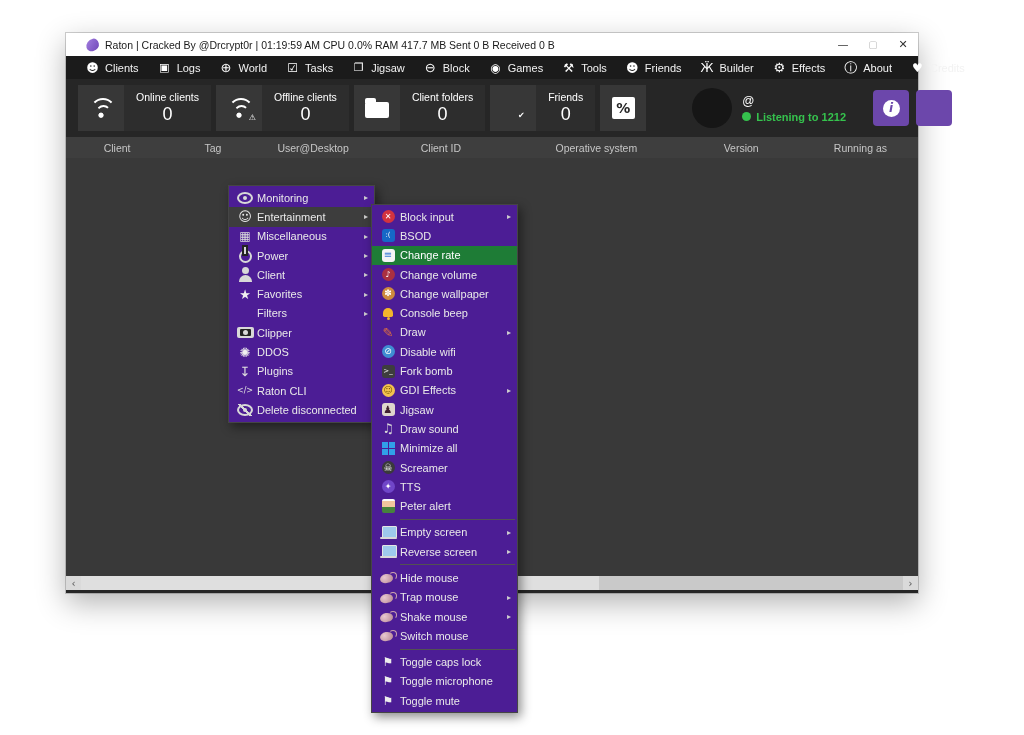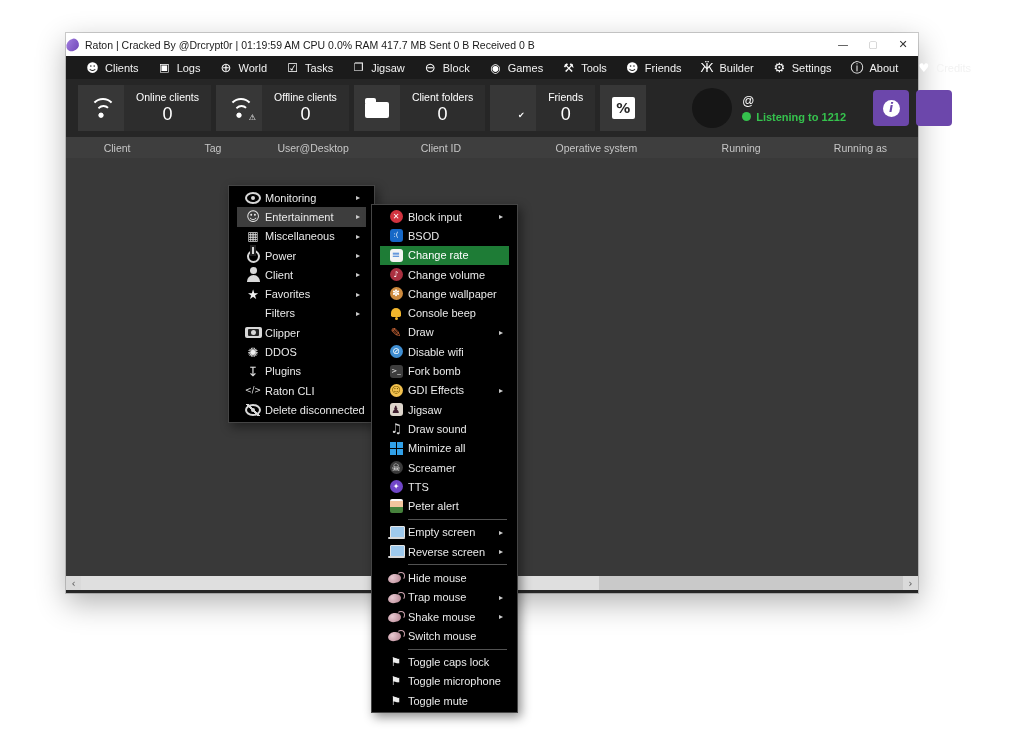--- a/index.html
+++ b/index.html
@@ -5,21 +5,21 @@
   * { margin:0; padding:0; box-sizing:border-box; }
   html,body { width:1024px; height:735px; background:#ffffff; overflow:hidden;
               font-family:"Liberation Sans", sans-serif; }
 
   
   .window { position:absolute; left:66px; top:33px; width:852px; height:560px;
             background:#393939; display:flex; flex-direction:column;
             box-shadow:0 10px 28px rgba(0,0,0,.30), 0 0 0 1px rgba(0,0,0,.18); }
 
   .titlebar { height:23px; background:#ffffff; display:flex; align-items:center;
-              padding-left:0; flex:0 0 auto; }
+              padding-left:20px; flex:0 0 auto; }
   .titlebar .title { font-size:10.5px; color:#1a1a1a; margin-left:6px; white-space:nowrap; }
   .win-controls { margin-left:auto; display:flex; height:100%; }
   .win-btn { width:30px; height:100%; display:flex; align-items:center; justify-content:center;
              font-size:11px; color:#333; font-family:"DejaVu Sans", sans-serif; }
   .win-btn.max { color:#bdbdbd; font-size:10px; }
 
   .menubar { height:23px; background:#1b1b1b; display:flex; align-items:center;
              padding:0 10px; flex:0 0 auto; }
   .mb-group { display:flex; align-items:center; }
   .mb-right { margin-left:auto; }
@@ -58,22 +58,22 @@
 
   .hscroll { height:14px; background:#c9c9c9; display:flex; flex:0 0 auto; }
   .sb-arrow { width:15px; height:100%; background:#dadada; color:#555; font-size:10px;
               display:flex; align-items:center; justify-content:center;
               font-family:"DejaVu Sans", sans-serif; }
   .sb-track { flex:1; position:relative; }
   .sb-thumb { position:absolute; left:0; top:0; height:100%; width:63%; background:#dfdfdf; }
   .bottom-strip { height:3px; background:#262626; flex:0 0 auto; }
 
   
-  .ctx { position:absolute; background:#000000; border:1px solid #454545;
-         box-shadow:3px 4px 10px rgba(0,0,0,.45); padding:2px 8px; z-index:10; }
+  .ctx { position:absolute; background:#4c1d95; border:1px solid #454545;
+         box-shadow:3px 4px 10px rgba(0,0,0,.45); padding:2px 0; z-index:10; }
   #menu-main { left:228px; top:185px; width:147px; }
   #menu-sub  { left:371px; top:204px; width:147px; z-index:20; }
   .mi { height:19.3px; display:flex; align-items:center; padding-left:4px;
         color:#e9e9e9; font-size:11px; white-space:nowrap; }
   .mi .icbox { width:24px; display:flex; align-items:center; justify-content:center; flex:0 0 auto; }
   .mi .arrow { margin-left:auto; padding-right:6px; font-size:8px; color:#cfcfcf;
                font-family:"DejaVu Sans", sans-serif; }
   .mi.hover { background:#3d3d3d; }
   .mi.selected { background:#1e7c36; color:#ffffff; }
   .sep { height:7px; display:flex; align-items:center; }
@@ -214,21 +214,21 @@
           <span>Friends</span>
         </div>
       </div>
     <div class="mb-group mb-right" id="menubar-right">
         <div class="mb-item">
           <span class="ic " style="color: rgb(255, 255, 255); font-size: 12px;">Ӝ</span>
           <span>Builder</span>
         </div>
         <div class="mb-item">
           <span class="ic " style="color: rgb(255, 255, 255); font-size: 13px;">⚙</span>
-          <span>Settings</span>
+          <span>Effects</span>
         </div>
         <div class="mb-item">
           <span class="ic " style="color: rgb(255, 255, 255); font-size: 13px;">ⓘ</span>
           <span>About</span>
         </div>
         <div class="mb-item">
           <span class="ic " style="color: rgb(255, 255, 255); font-size: 12px;">♥</span>
           <span>Credits</span>
         </div>
       </div>
@@ -301,21 +301,21 @@
         </div>
       </div>
   </div>
 
   <div class="thead" id="table-header">
       <div class="th">Client</div>
       <div class="th">Tag</div>
       <div class="th">User@Desktop</div>
       <div class="th">Client ID</div>
       <div class="th">Operative system</div>
-      <div class="th">Running</div>
+      <div class="th">Version</div>
       <div class="th">Running as</div>
     </div>
 
   <div class="client-area"></div>
 
   <div class="hscroll">
     <span class="sb-arrow">‹</span>
     <div class="sb-track">
       <div class="sb-thumb"></div>
     </div>

